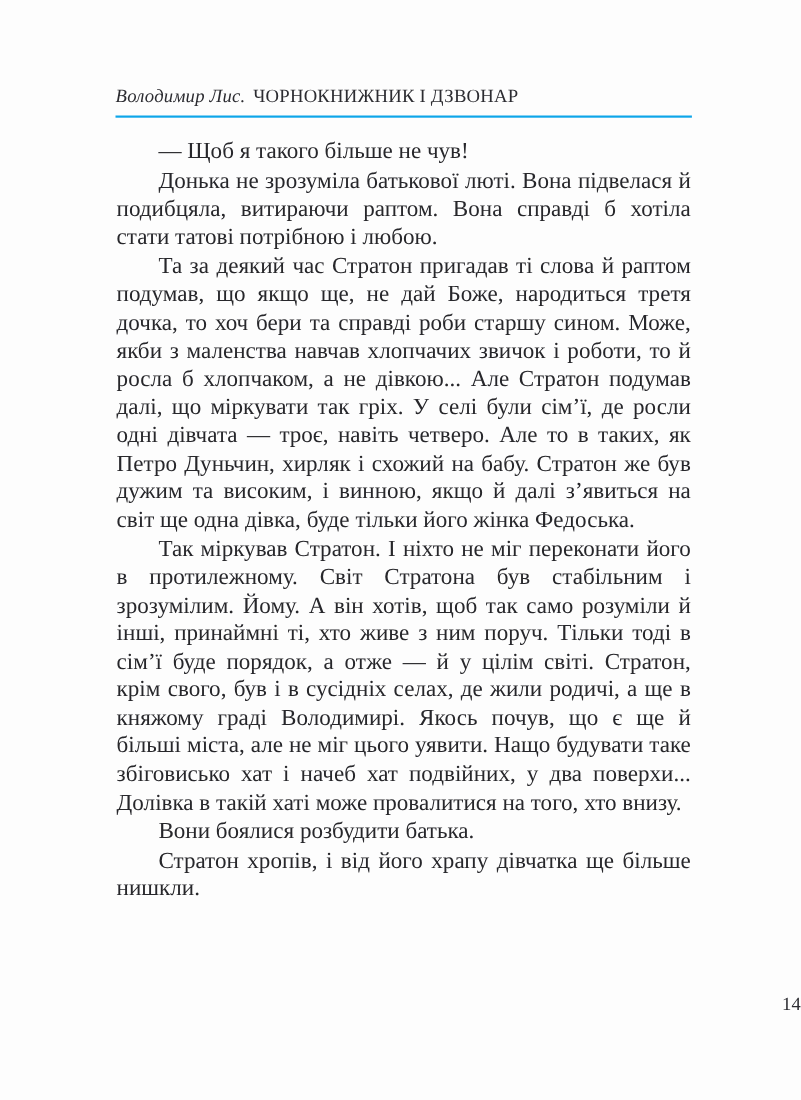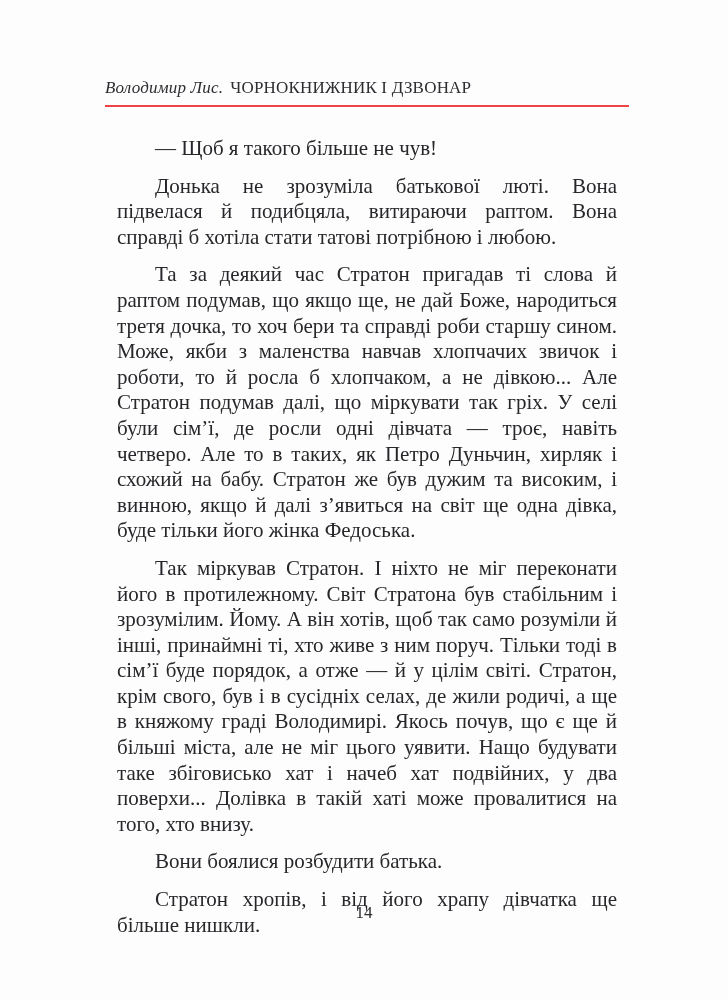--- a/index.html
+++ b/index.html
@@ -18,21 +18,21 @@
   }
   .running-header {
     position: absolute;
     left: 105px;
     top: 78px;
     width: 524px;
     font-size: 17px;
     letter-spacing: 0.2px;
     color: #2c2c31;
     padding-bottom: 7px;
-    border-bottom: 2px solid #ef4444;
+    border-bottom: 2px solid #0ea5e9;
     white-space: nowrap;
   }
   .header-author {
     font-style: italic;
     margin-right: 7px;
   }
   .header-title {
     font-style: normal;
   }
   .body-text {
@@ -40,28 +40,28 @@
     left: 105px;
     top: 124px;
     width: 524px;
     font-size: 21px;
     line-height: 25.6px;
     text-align: justify;
     color: #27272b;
   }
   .body-text p {
     text-indent: 38px;
-    margin: 12px;
+    margin: 1px;
   }
   .page-number {
     position: absolute;
     left: 0;
     top: 903px;
     width: 728px;
-    text-align: center;
+    text-align: right;
     font-size: 17px;
     color: #2c2c31;
   }
 </style>
 </head>
 <body>
 
 <div class="page">
 
   <div class="running-header">

